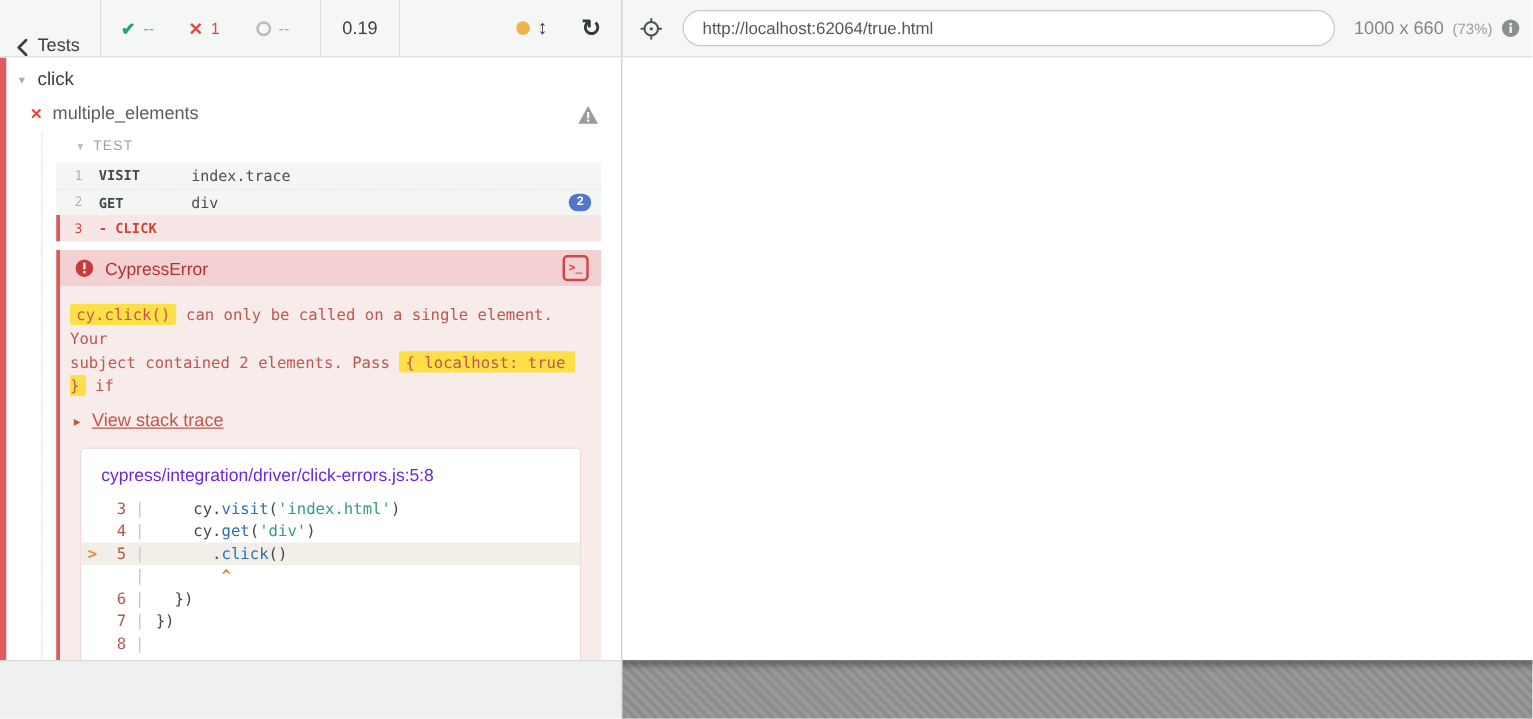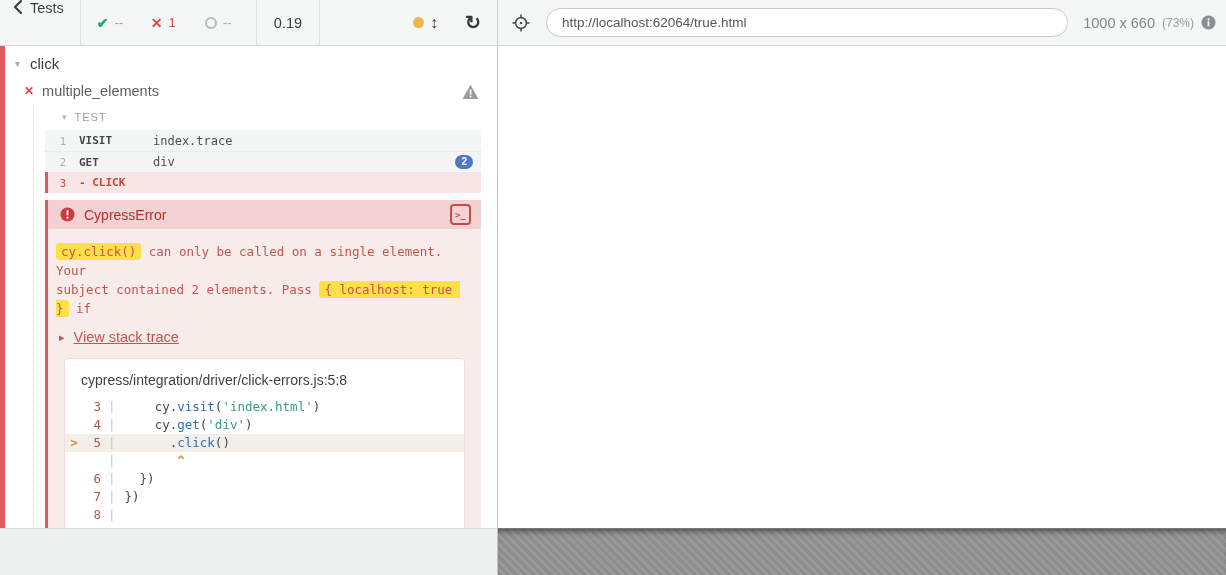--- a/index.html
+++ b/index.html
@@ -5,21 +5,21 @@
   * { margin:0; padding:0; box-sizing:border-box; }
   html,body { width:1226px; height:575px; overflow:hidden; }
   body { font-family:"Liberation Sans", sans-serif; background:#fff; }
   .app { width:1226px; height:575px; display:flex; flex-direction:column; }
 
   
   .topbar { height:46px; flex:0 0 46px; display:flex; background:#f5f6f6; border-bottom:1px solid #d8dadb; }
   .topbar-left { width:498px; flex:0 0 498px; display:flex; align-items:center; border-right:1px solid #c9cccd; }
   .topbar-right { flex:1; display:flex; align-items:center; padding:0 10px 0 6px; }
   .vdiv { width:1px; align-self:stretch; background:#dddfe0; }
-  .back-btn { display:flex; align-items:flex-start; gap:8px; padding:0 16px 0 13px; height:100%; background:none; border:none; cursor:pointer; font-family:inherit; font-size:14.5px; color:#3e4144; }
+  .back-btn { display:flex; align-items:flex-end; gap:8px; padding:0 16px 0 13px; height:100%; background:none; border:none; cursor:pointer; font-family:inherit; font-size:14.5px; color:#3e4144; }
   .stats { display:flex; align-items:center; padding:0 14px 0 16px; gap:17px; }
   .stat { display:flex; align-items:center; gap:6px; font-size:13px; min-width:37px; }
   .stat .glyph { font-size:14px; font-weight:bold; }
   .stat.passed .glyph { color:#1fa971; }
   .stat.passed .count { color:#86ab97; }
   .stat.failed .glyph { color:#e2473c; }
   .stat.failed .count { color:#e2473c; }
   .stat.pending .ocircle { width:12px; height:12px; border:2px solid #b9bcbe; border-radius:50%; display:inline-block; }
   .stat.pending .count { color:#a7abad; }
   .duration { padding:0 17px; font-size:14.5px; color:#3d4043; }
@@ -70,21 +70,21 @@
   .error-body { background:#f7ecea; padding:13px 16px 12px 8px; }
   .err-msg { font-family:"DejaVu Sans Mono",monospace; font-size:12.5px; line-height:19px; color:#c25550; white-space:pre-wrap; }
   .chip { background:#fde047; border-radius:3px; padding:1px 5px; }
   .err-link { color:#c25550; font-weight:bold; text-decoration:underline; cursor:pointer; }
   .ext-icon { margin-left:4px; vertical-align:-1px; }
   .stack-toggle { display:flex; align-items:center; gap:9px; margin:11px 0 0 3px; font-size:14.5px; color:#c4544c; cursor:pointer; }
   .stack-toggle .caret-r { color:#c4544c; font-size:11px; }
   .stack-toggle .lbl { text-decoration:underline; }
 
   .code-frame { margin:13px 0 0 8px; background:#fff; border:1px solid #f0dcd9; border-radius:4px; padding:12px 0 10px; }
-  .file-link { display:block; padding:1px 16px 10px; color:#404040; font-size:14px; text-decoration:none; cursor:pointer; }
+  .file-link { display:block; padding:1px 16px 10px; color:#6d28d9; font-size:14px; text-decoration:none; cursor:pointer; }
   .codepre { font-family:"DejaVu Sans Mono",monospace; font-size:12.5px; line-height:18px; }
   .code-line { display:flex; height:18px; white-space:pre; }
   .code-line.highlight { background:#f2efe9; }
   .ln-marker { width:18px; flex:0 0 18px; text-align:center; color:#e0873b; font-weight:bold; }
   .ln-num { width:18px; flex:0 0 18px; text-align:right; color:#b0584c; }
   .ln-pipe { color:#ccc7c0; padding:0 9px 0 7px; }
   .tk-p { color:#45464a; }
   .tk-fn { color:#2d6fb8; }
   .tk-s { color:#379a85; }
   .tk-o { color:#e0873b; font-weight:bold; }

